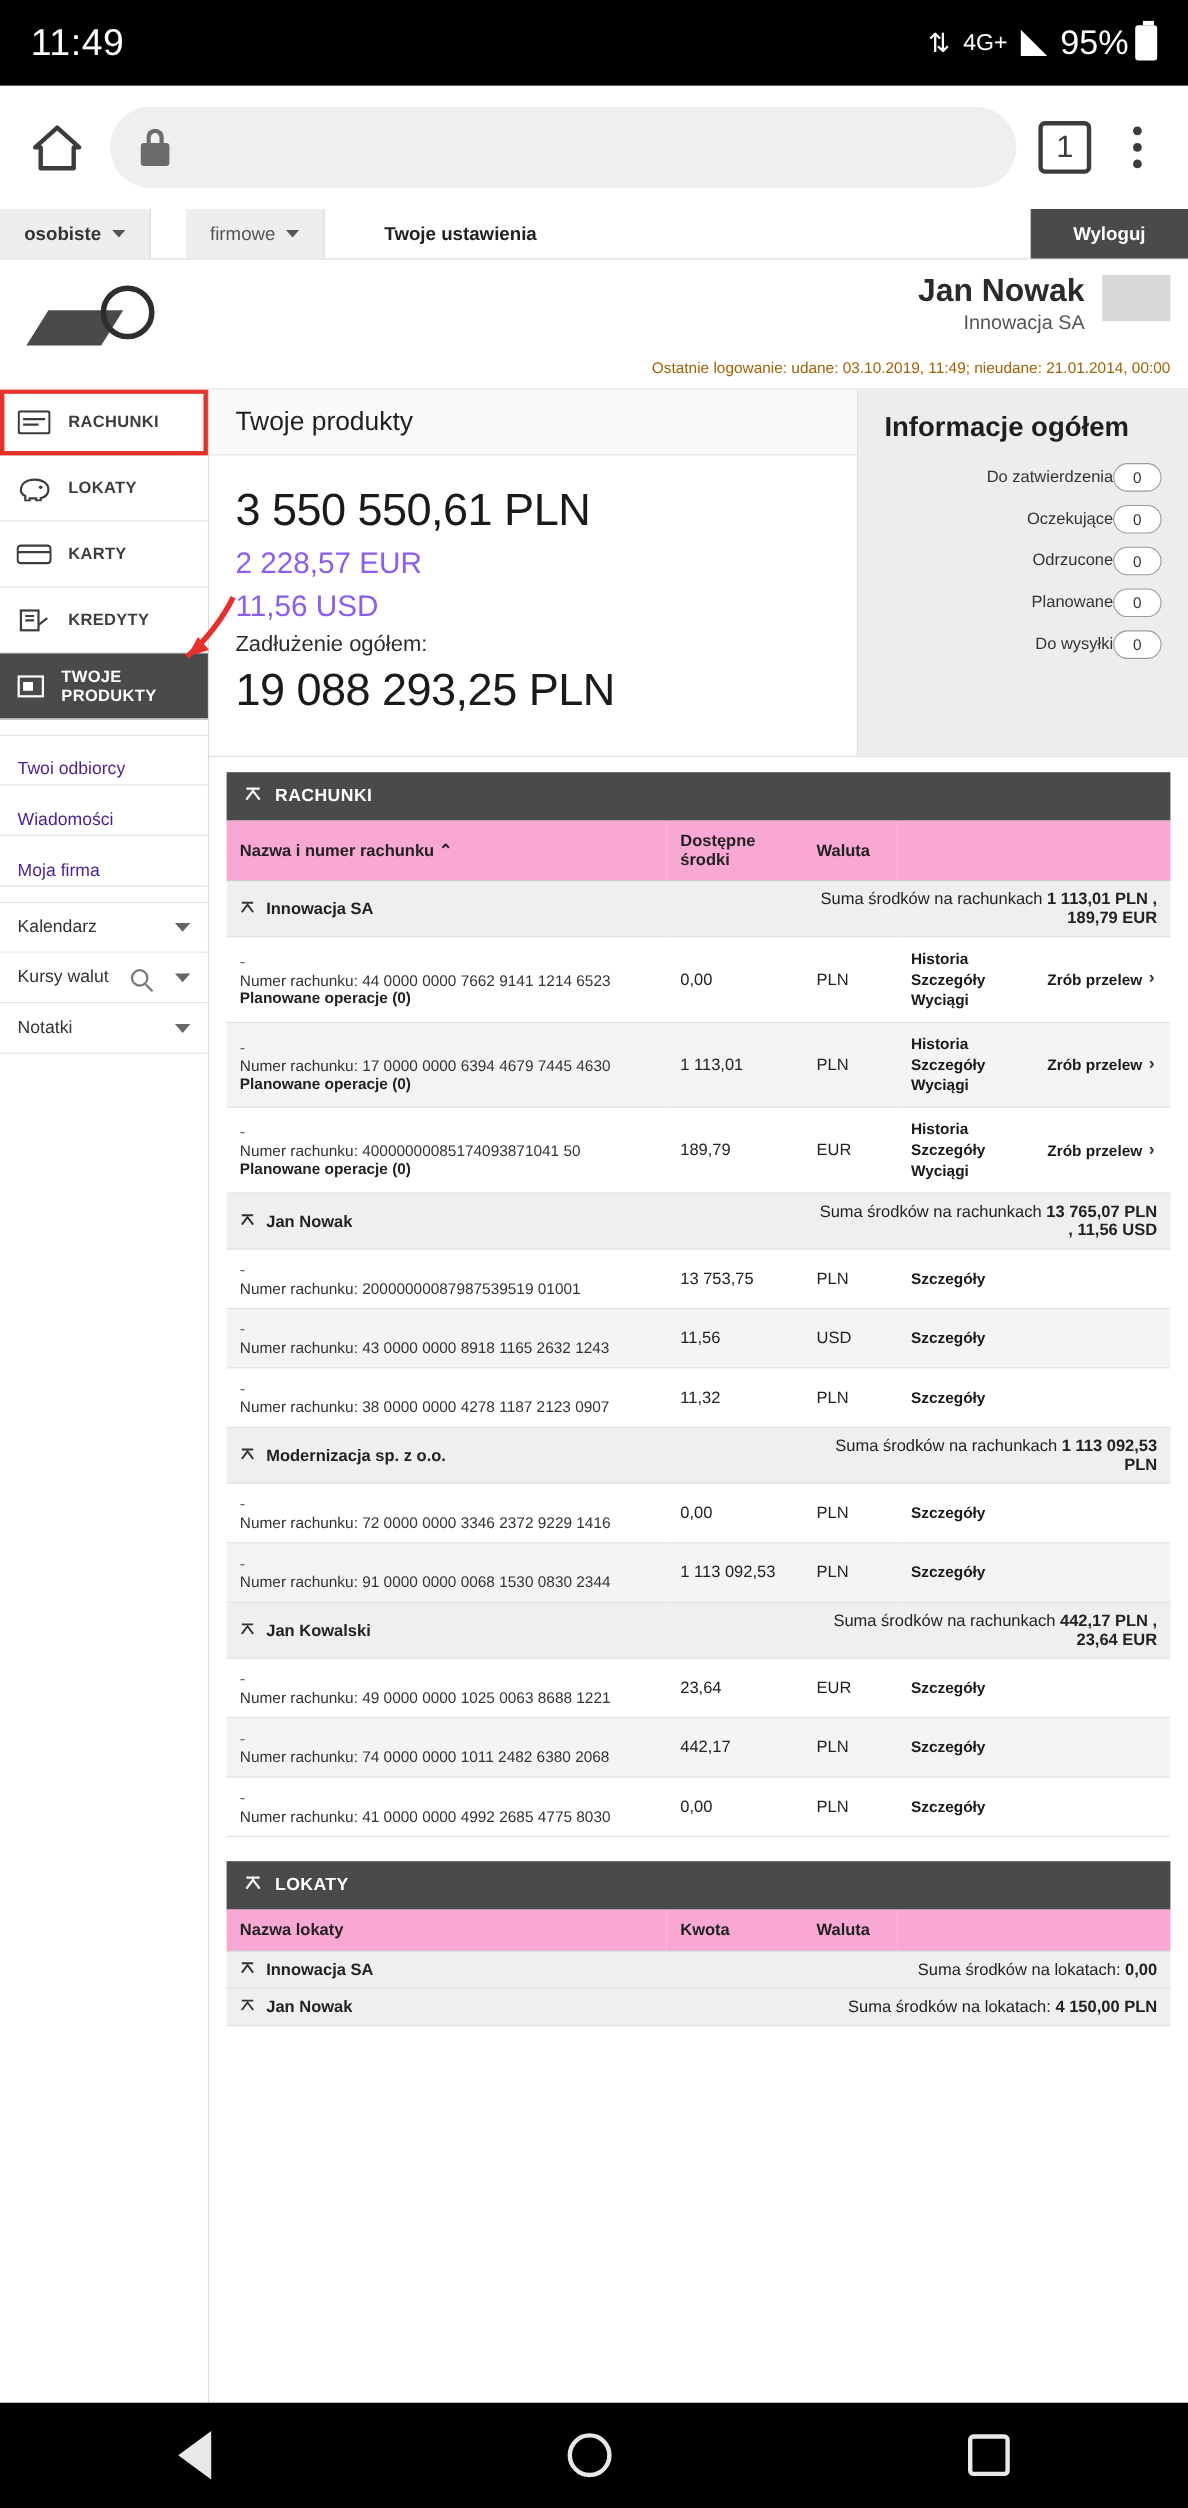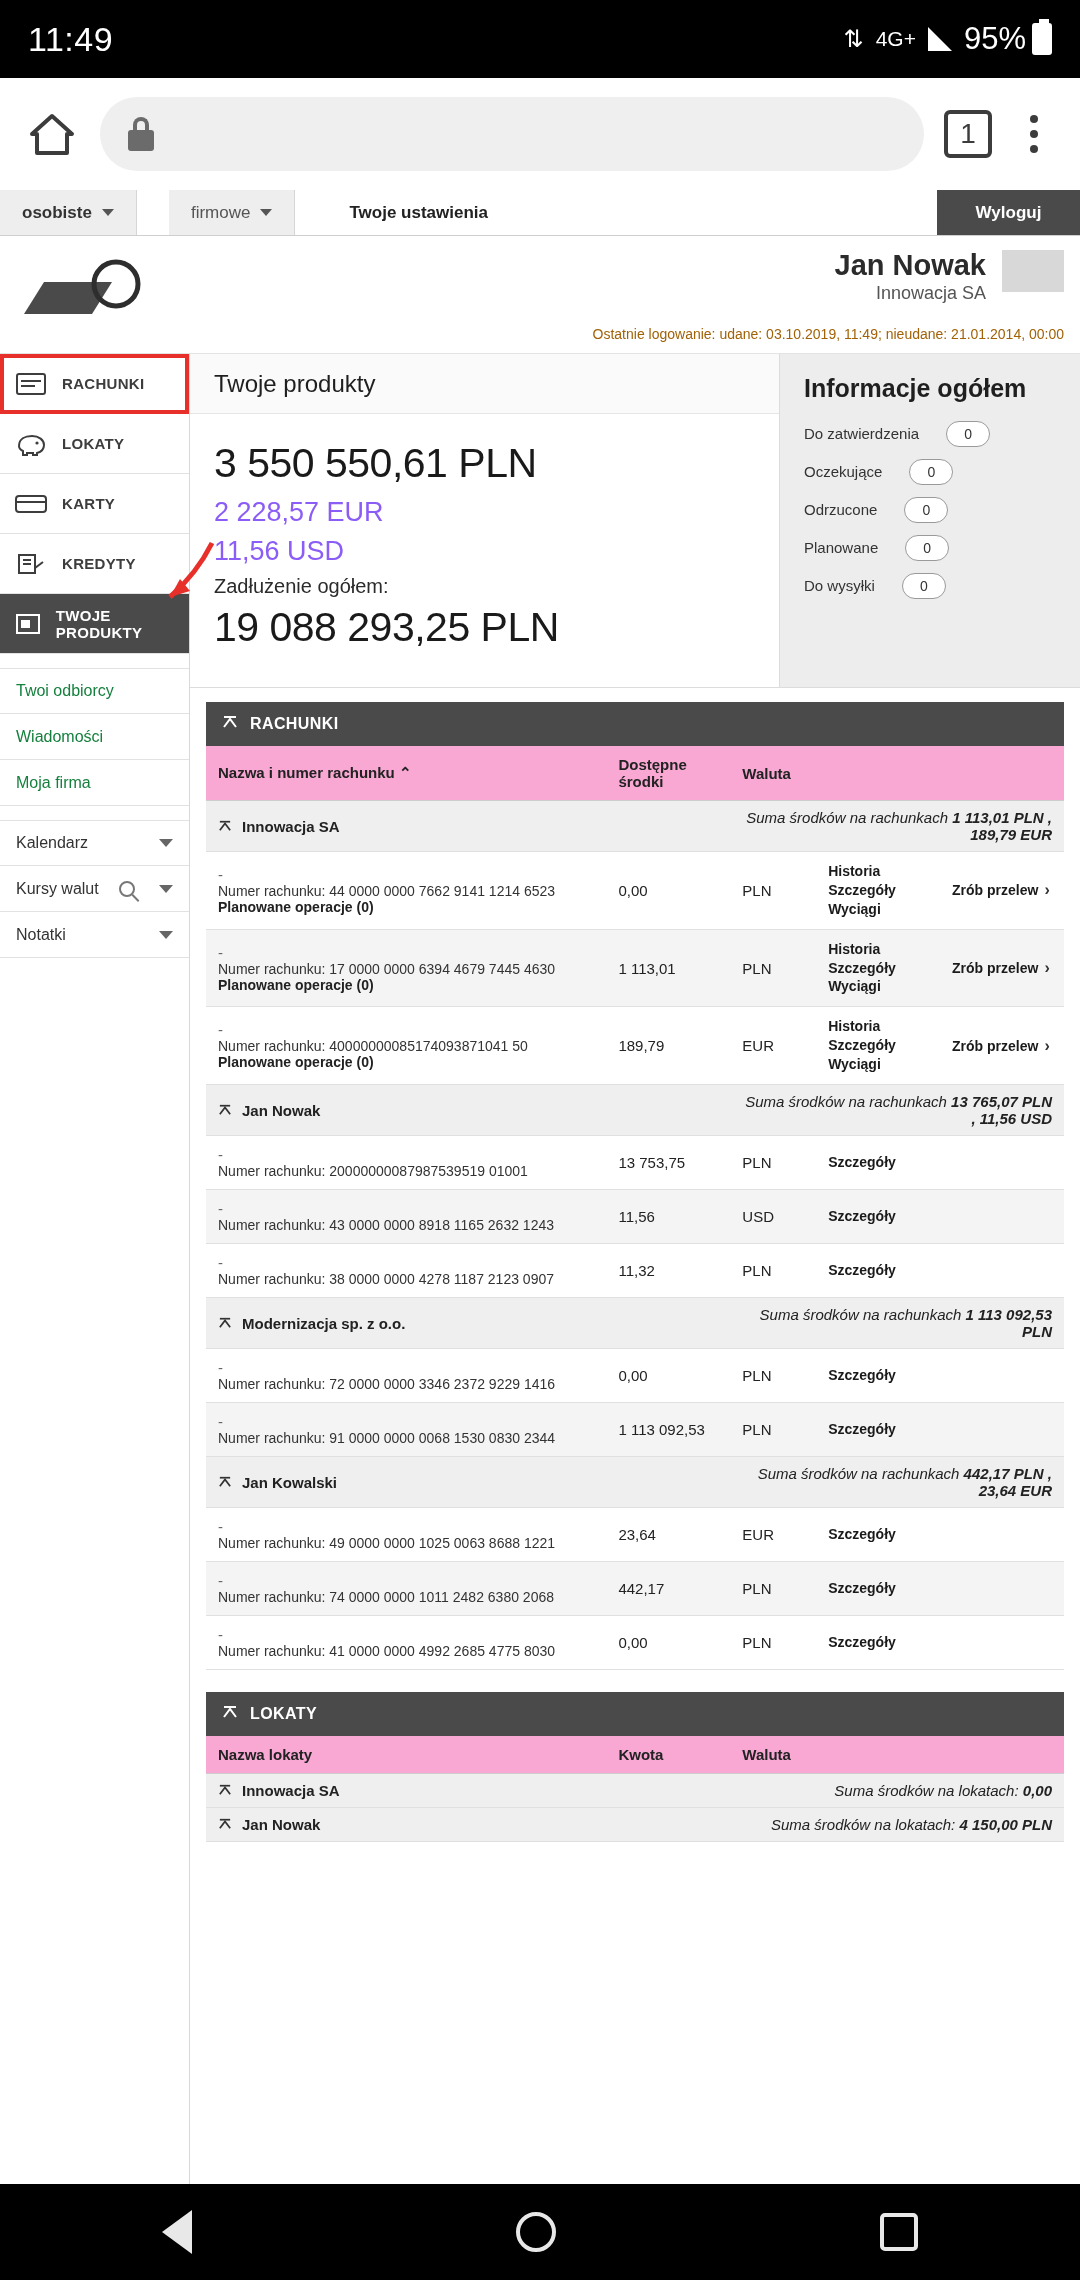--- a/index.html
+++ b/index.html
@@ -87,22 +87,22 @@
   .leftnav { width: 190px; flex: 0 0 190px; border-right: 1px solid #d9d9d9; background:#fff;}
   .nav-main-item {
     height: 60px; display:flex; align-items:center; gap: 14px; padding: 0 14px;
     border-bottom: 1px solid #e2e2e2; font-size: 15px; font-weight: bold; color:#3d3d3d;
     letter-spacing: .3px;
   }
   .nav-main-item.active { background:#4a4a4a; color:#fff; }
   .nav-main-item.highlight { outline: 4px solid #e8302a; outline-offset: -4px; position:relative; z-index:3;}
   .nav-ico { width: 34px; height: 26px; display:flex; align-items:center; justify-content:center; }
   .nav-sub-item {
-    height: 46px; display:flex; align-items:center; padding: 16px 16px;
-    border-bottom: 1px solid #e2e2e2; font-size: 16px; color:#15803d;
+    height: 46px; display:flex; align-items:flex-end; padding: 4px 16px;
+    border-bottom: 1px solid #e2e2e2; font-size: 16px; color:#4c1d95;
   }
   .nav-sub-item.gap { margin-top: 14px; border-top: 1px solid #e2e2e2;}
   .nav-exp-item {
     height: 46px; display:flex; align-items:center; padding: 0 16px;
     border-bottom: 1px solid #e2e2e2; font-size: 16px; color:#333; justify-content: space-between;
   }
   .chev { width:0;height:0;border-left:7px solid transparent;border-right:7px solid transparent;border-top:8px solid #666;}
   .magnifier { width:16px;height:16px;border:2px solid #777;border-radius:50%; position:relative; margin-left:auto; margin-right:24px;}
   .magnifier:after{content:"";position:absolute;right:-7px;bottom:-4px;width:9px;height:2px;background:#777;transform:rotate(45deg);}
 
@@ -111,38 +111,38 @@
   
   .prodrow { display:flex; border-bottom:1px solid #dcdcdc; }
   .prodleft { flex: 1 1 auto; border-right: 1px solid #dcdcdc; padding: 0; }
   .prodleft .bar { height: 60px; display:flex; align-items:center; padding: 0 24px; font-size: 24px; color:#1f1f1f; border-bottom: 1px solid #e6e6e6; background:#fafafa;}
   .prodleft .inner { padding: 20px 24px 26px; }
   .lbl { font-size: 20px; color:#2b2b2b; }
   .big { font-size: 41px; color:#1a1a1a; margin: 6px 0 10px; letter-spacing:-.5px;}
   .mid { font-size: 27px; color:#8b5cf6; margin: 8px 0; }
   .prodright { width: 300px; flex: 0 0 300px; background:#ededed; padding: 20px 24px 14px;}
   .prodright h3 { font-size: 25px; color:#1f1f1f; font-weight: bold; line-height:1.15; margin-bottom: 18px;}
-  .inforow { display:flex; align-items:center; justify-content:flex-start; font-size:15px; color:#333; margin-bottom: 12px; gap: 27px;}
+  .inforow { display:flex; align-items:center; justify-content:flex-end; font-size:15px; color:#333; margin-bottom: 12px;}
   .pill { min-width: 44px; height: 26px; border: 1px solid #9a9a9a; border-radius: 13px; background:#fff; display:flex; align-items:center; justify-content:center; font-size:14px; color:#333;}
 
   
   .tablewrap { padding: 14px 16px 0; }
   .sec-header {
     background:#4a4a4a; color:#fff; height: 44px; display:flex; align-items:center; gap:12px;
     padding: 0 16px; font-size: 16px; font-weight:bold; letter-spacing:.4px;
   }
   table.acc { width: 100%; border-collapse: collapse; font-size: 15px; color:#222; }
   table.acc th {
     background:#f9a8d4; border-bottom: 1px solid #cdcdcd; text-align:left;
     font-size: 15px; font-weight: bold; padding: 10px 12px; color:#222;
   }
   table.acc td { padding: 10px 12px; border-bottom: 1px solid #e0e0e0; vertical-align: middle;}
   tr.grouprow td { background:#efefef; font-weight: bold; font-size:15px; padding: 8px 12px;}
   tr.grouprow .gname { display:flex; align-items:center; gap:10px;}
-  tr.grouprow .sum { text-align:right; font-weight: normal; font-style: italic;}
+  tr.grouprow .sum { text-align:right; font-weight: normal;}
   tr.grouprow .sum b { font-weight: bold;}
   .dash { color:#666; }
   .accnum { font-size: 14px; color:#333; }
   .planned { font-size: 14px; font-weight: bold; color:#222; }
   .links { font-size: 14px; font-weight: bold; color:#1a1a1a; line-height: 1.35;}
   .makebtn { font-size: 14px; font-weight: bold; color:#1a1a1a; display:flex; align-items:center; gap:6px;}
   .arrowr { font-size: 16px; color:#333;}
   td.amt { font-size: 15px; }
   td.cur { font-size: 15px; }
   .zebra { background:#f4f4f4; }

